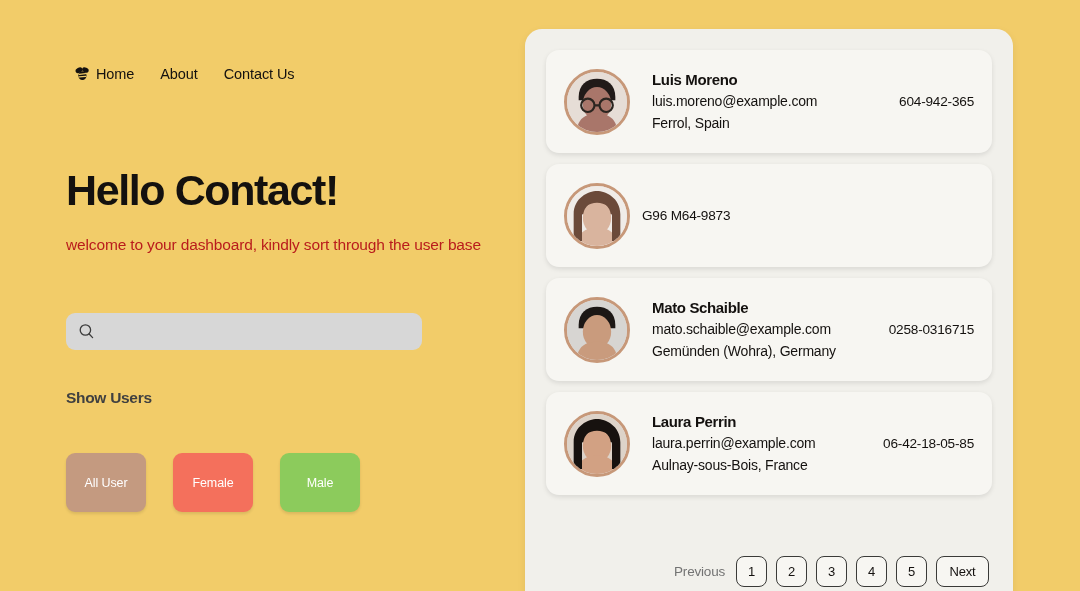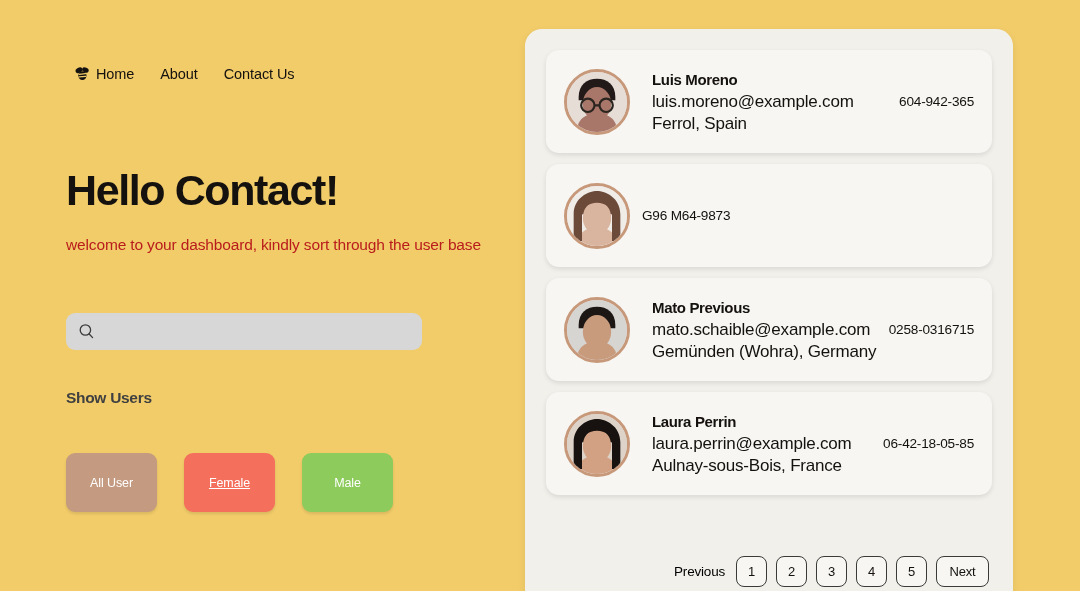--- a/index.html
+++ b/index.html
@@ -119,21 +119,21 @@
   }
 
   .filter-row {
     position: absolute;
     left: 66px;
     top: 453px;
     display: flex;
     gap: 27px;
   }
   .filter-btn {
-    width: 91px;
+    width: 80px;
     height: 59px;
     border: none;
     border-radius: 9px;
     color: #FFFFFF;
     font-family: "Liberation Sans", sans-serif;
     font-size: 12.5px;
     font-weight: 400;
     letter-spacing: -0.1px;
     cursor: pointer;
     box-shadow: 0 2px 3px rgba(0,0,0,0.10);
@@ -197,21 +197,21 @@
   }
   .user-name {
     font-size: 15px;
     font-weight: 700;
     letter-spacing: -0.35px;
     color: #14110F;
     line-height: 20px;
   }
   .user-email,
   .user-location {
-    font-size: 17px;
+    font-size: 14px;
     font-weight: 400;
     letter-spacing: -0.2px;
     color: #14110F;
     line-height: 21px;
     white-space: nowrap;
   }
   .user-phone {
     flex: 0 0 auto;
     font-size: 13.6px;
     letter-spacing: -0.2px;
@@ -225,21 +225,21 @@
     margin-top: auto;
     display: flex;
     align-items: center;
     justify-content: flex-end;
     gap: 9px;
     padding-right: 3px;
     padding-bottom: 4px;
   }
   .page-prev {
     font-size: 13.5px;
-    color: #000000;
+    color: #737373;
     letter-spacing: -0.2px;
     cursor: pointer;
     padding-right: 2px;
     user-select: none;
     margin-left: 48px;
   }
   .page-btn {
     min-width: 31px;
     height: 31px;
     padding: 0 8px;
@@ -292,21 +292,21 @@
         <line x1="11.2" y1="11.0" x2="14.6" y2="14.6" stroke="#3b3b3b" stroke-width="1.3" stroke-linecap="round"></line>
       </svg>
     </span>
     <input class="search-input" type="text" value="" placeholder="" style="">
   </div>
 
   <div class="show-users-label">Show Users</div>
 
   <div class="filter-row">
     <button class="filter-btn" style="background: rgb(196, 154, 128);">All User</button>
-    <button class="filter-btn" style="background: rgb(244, 112, 92); text-decoration: underline;">Female</button>
+    <button class="filter-btn" style="background: rgb(244, 112, 92);">Female</button>
     <button class="filter-btn" style="background: rgb(140, 203, 92);">Male</button>
   </div>
 </div>
 
 <div class="panel">
 
   <div class="cards">
 
     <div class="user-card">
       <div class="avatar" style="border-color: rgb(199, 152, 121);">
@@ -346,21 +346,21 @@
     <div class="user-card">
       <div class="avatar" style="border-color: rgb(199, 152, 121);">
           <svg viewBox="0 0 72 72" xmlns="http://www.w3.org/2000/svg">
             <rect width="72" height="72" fill="#d7d5d2"></rect>
             <path d="M14 30 C14 15 24 8 36 8 C48 8 58 15 58 30 L58 34 L14 34 Z" fill="#1c1715"></path>
             <ellipse cx="36" cy="38" rx="17" ry="20" fill="#c99b7d"></ellipse>
             <path d="M12 72 C12 56 22 50 36 50 C50 50 60 56 60 72 Z" fill="#c99b7d"></path>
           </svg>
         </div>
       <div class="user-info">
-        <div class="user-name">Mato Previous</div>
+        <div class="user-name">Mato Schaible</div>
         <div class="user-email">mato.schaible@example.com</div>
         <div class="user-location">Gemünden (Wohra), Germany</div>
       </div>
       <div class="user-phone">0258-0316715</div>
     </div>
 
     <div class="user-card">
       <div class="avatar" style="border-color: rgb(199, 152, 121);">
           <svg viewBox="0 0 72 72" xmlns="http://www.w3.org/2000/svg">
             <rect width="72" height="72" fill="#ddd3c9"></rect>

